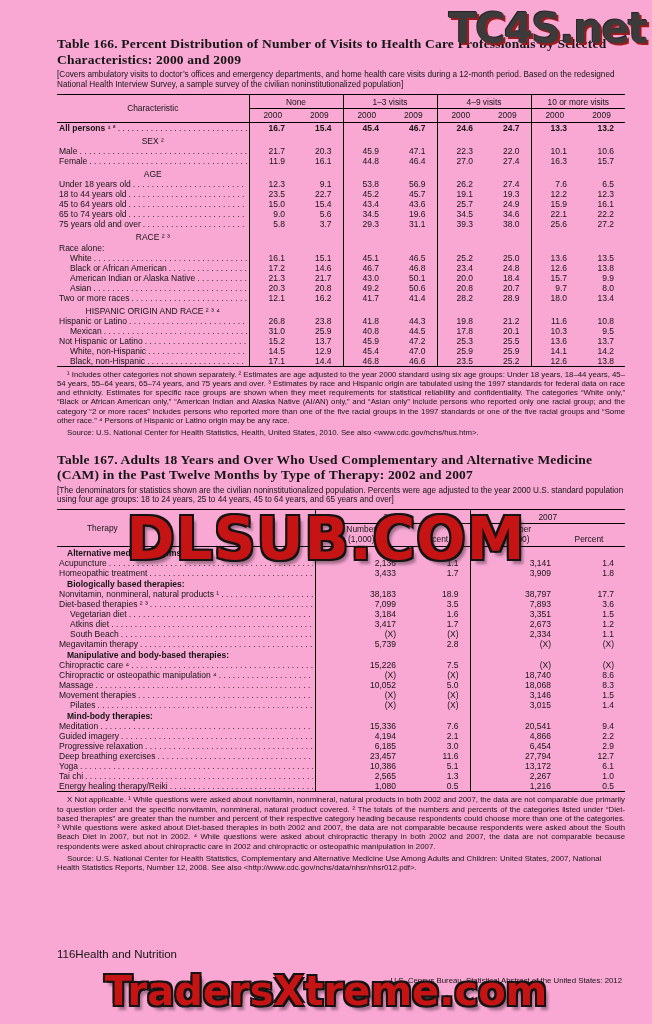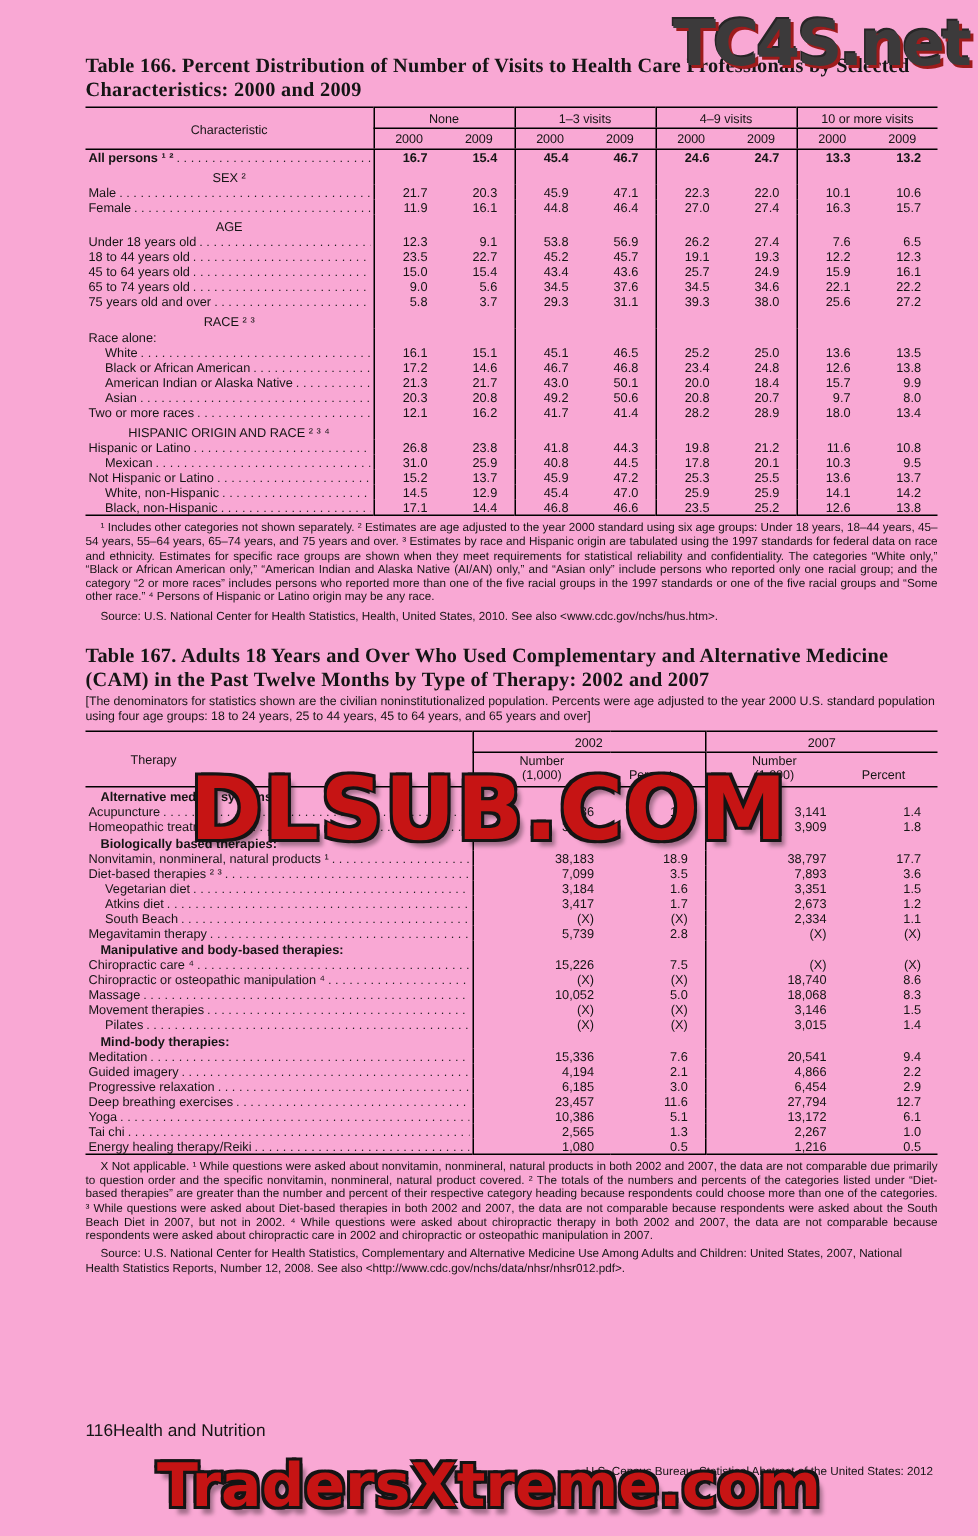--- a/index.html
+++ b/index.html
@@ -78,20 +78,21 @@
 <div class="page">
 
   <div class="watermark wm-top">TC4S.net</div>
   <div class="watermark wm-mid">DLSUB.COM</div>
   <div class="watermark wm-bottom">TradersXtreme.com</div>
 
   <div class="content">
 
     <section class="tbl-block">
       <h2 class="tbl-title">Table 166. Percent Distribution of Number of Visits to Health Care Professionals by Selected Characteristics: 2000 and 2009</h2>
+      <p class="tbl-note">[Covers ambulatory visits to doctor’s offices and emergency departments, and home health care visits during a 12-month period. Based on the redesigned National Health Interview Survey, a sample survey of the civilian noninstitutionalized population]</p>
 
       <table class="stat-table t166">
         <colgroup>
           <col style="width:192px">
           <col style="width:47px">
             <col style="width:47px">
           <col style="width:47px">
             <col style="width:47px">
           <col style="width:47px">
             <col style="width:47px">
@@ -239,21 +240,21 @@
             <tr class="r-data">
               <td class="lbl">
                 <div class="lf ind0">
                   <span class="lt">65 to 74 years old</span>
                   <span class="leader"></span>
                 </div>
               </td>
               <td class="val gl">9.0</td>
               <td class="val">5.6</td>
               <td class="val gl">34.5</td>
-              <td class="val">37.6</td>
+              <td class="val">19.6</td>
               <td class="val gl">34.5</td>
               <td class="val">34.6</td>
               <td class="val gl">22.1</td>
               <td class="val">22.2</td>
             </tr>
             <tr class="r-data">
               <td class="lbl">
                 <div class="lf ind0">
                   <span class="lt">75 years old and over</span>
                   <span class="leader"></span>

